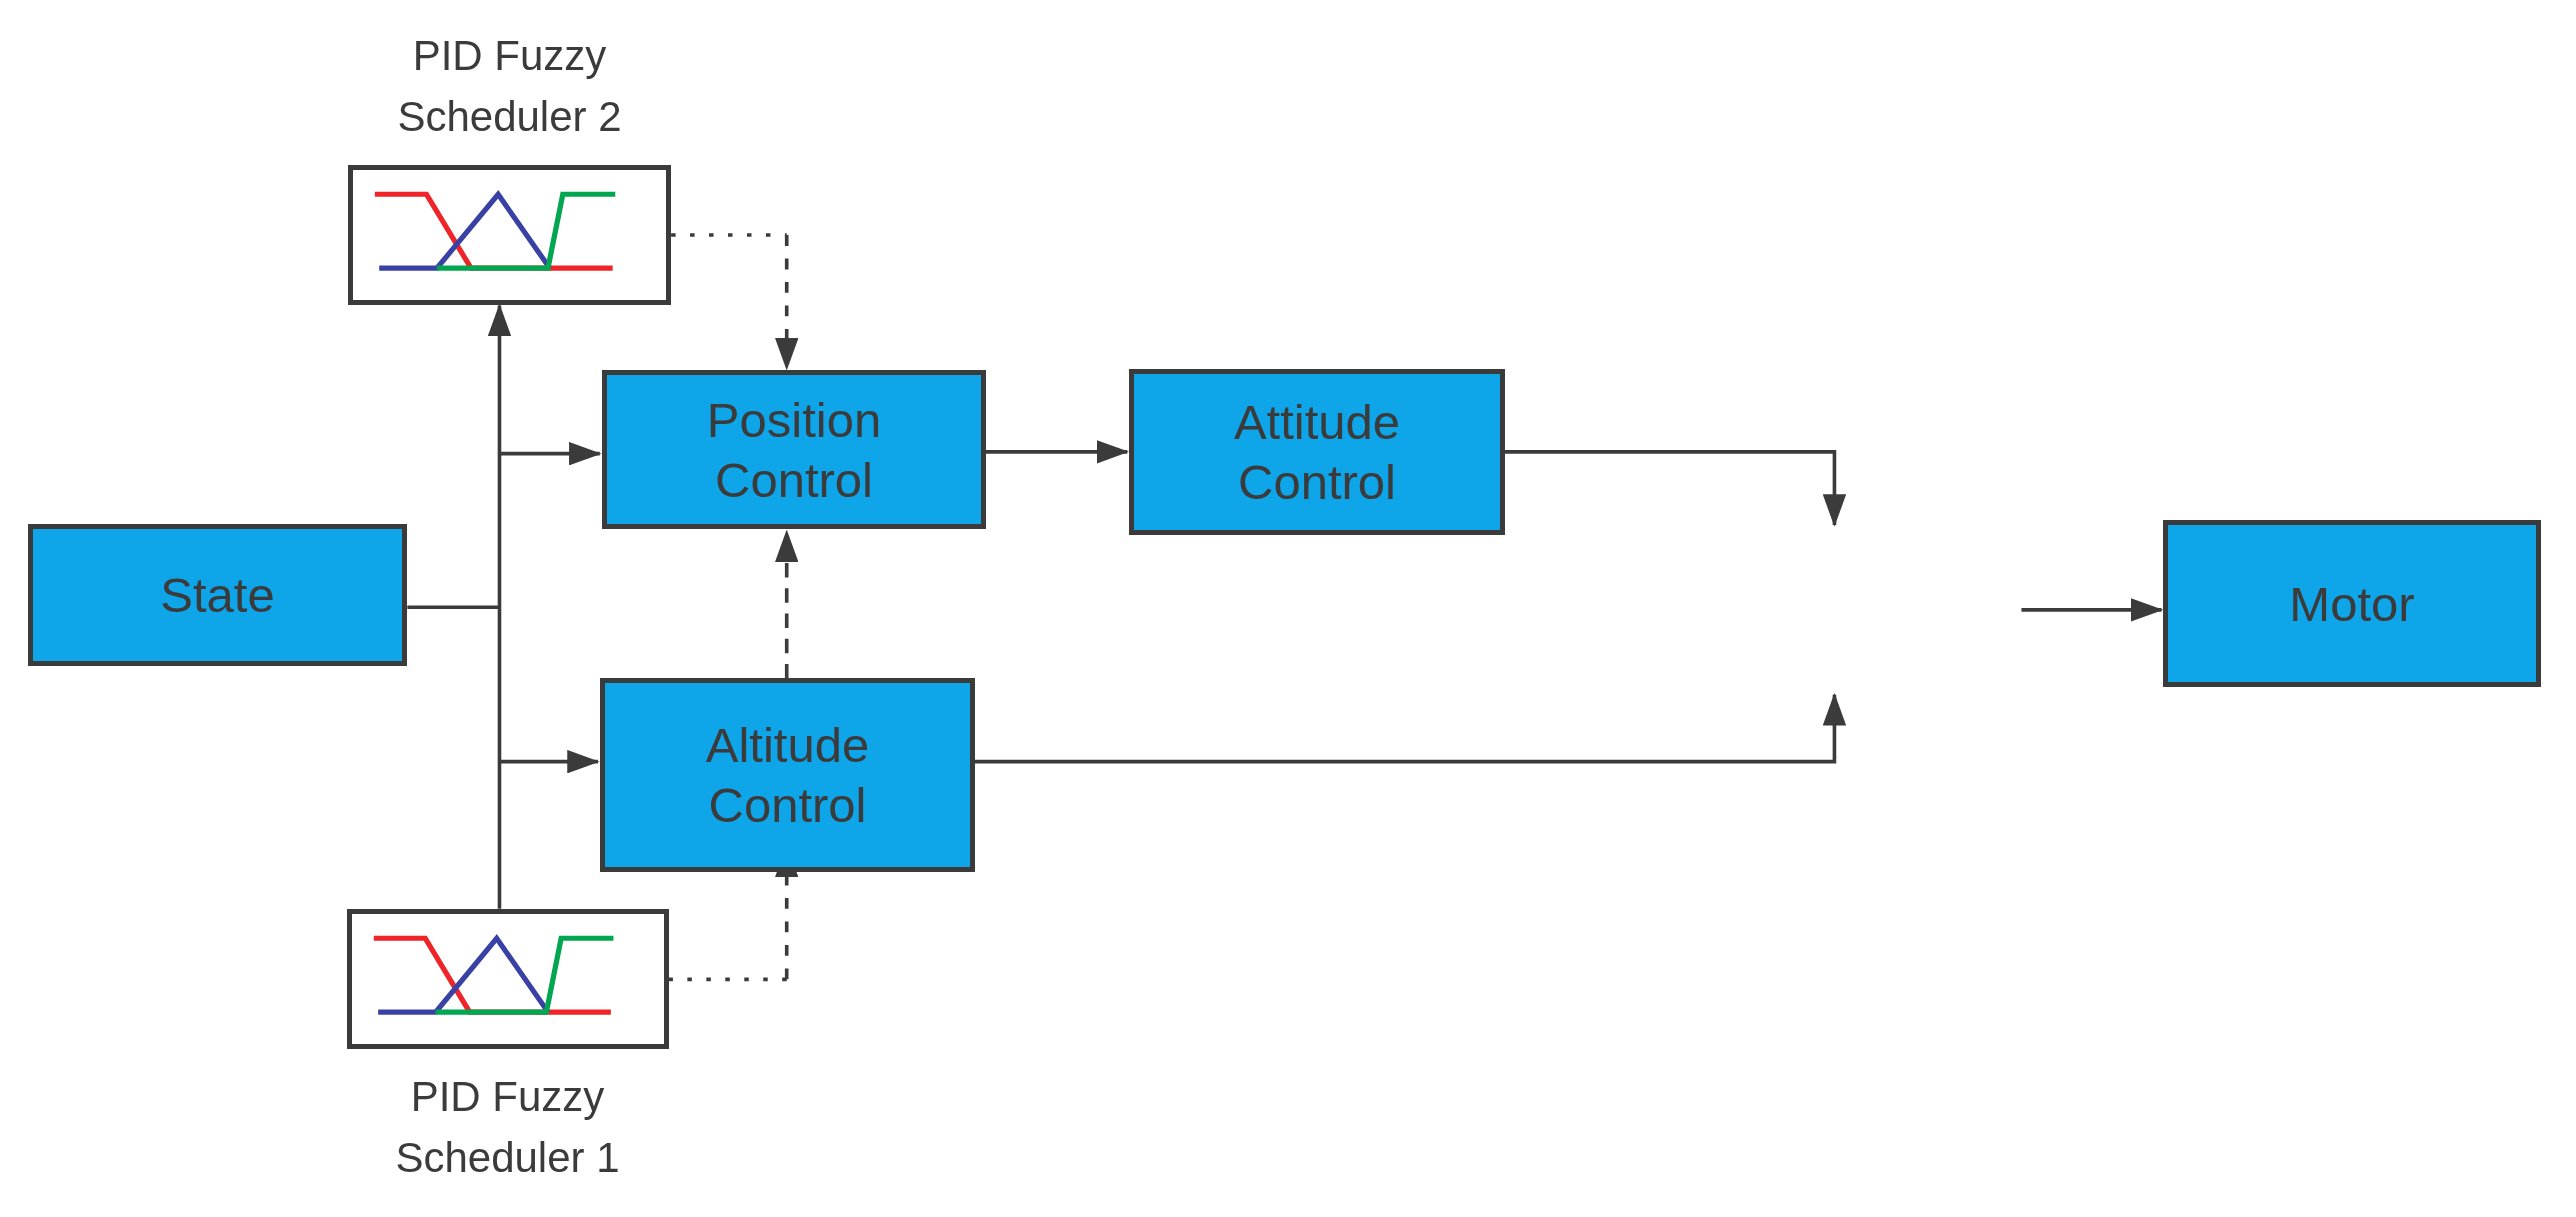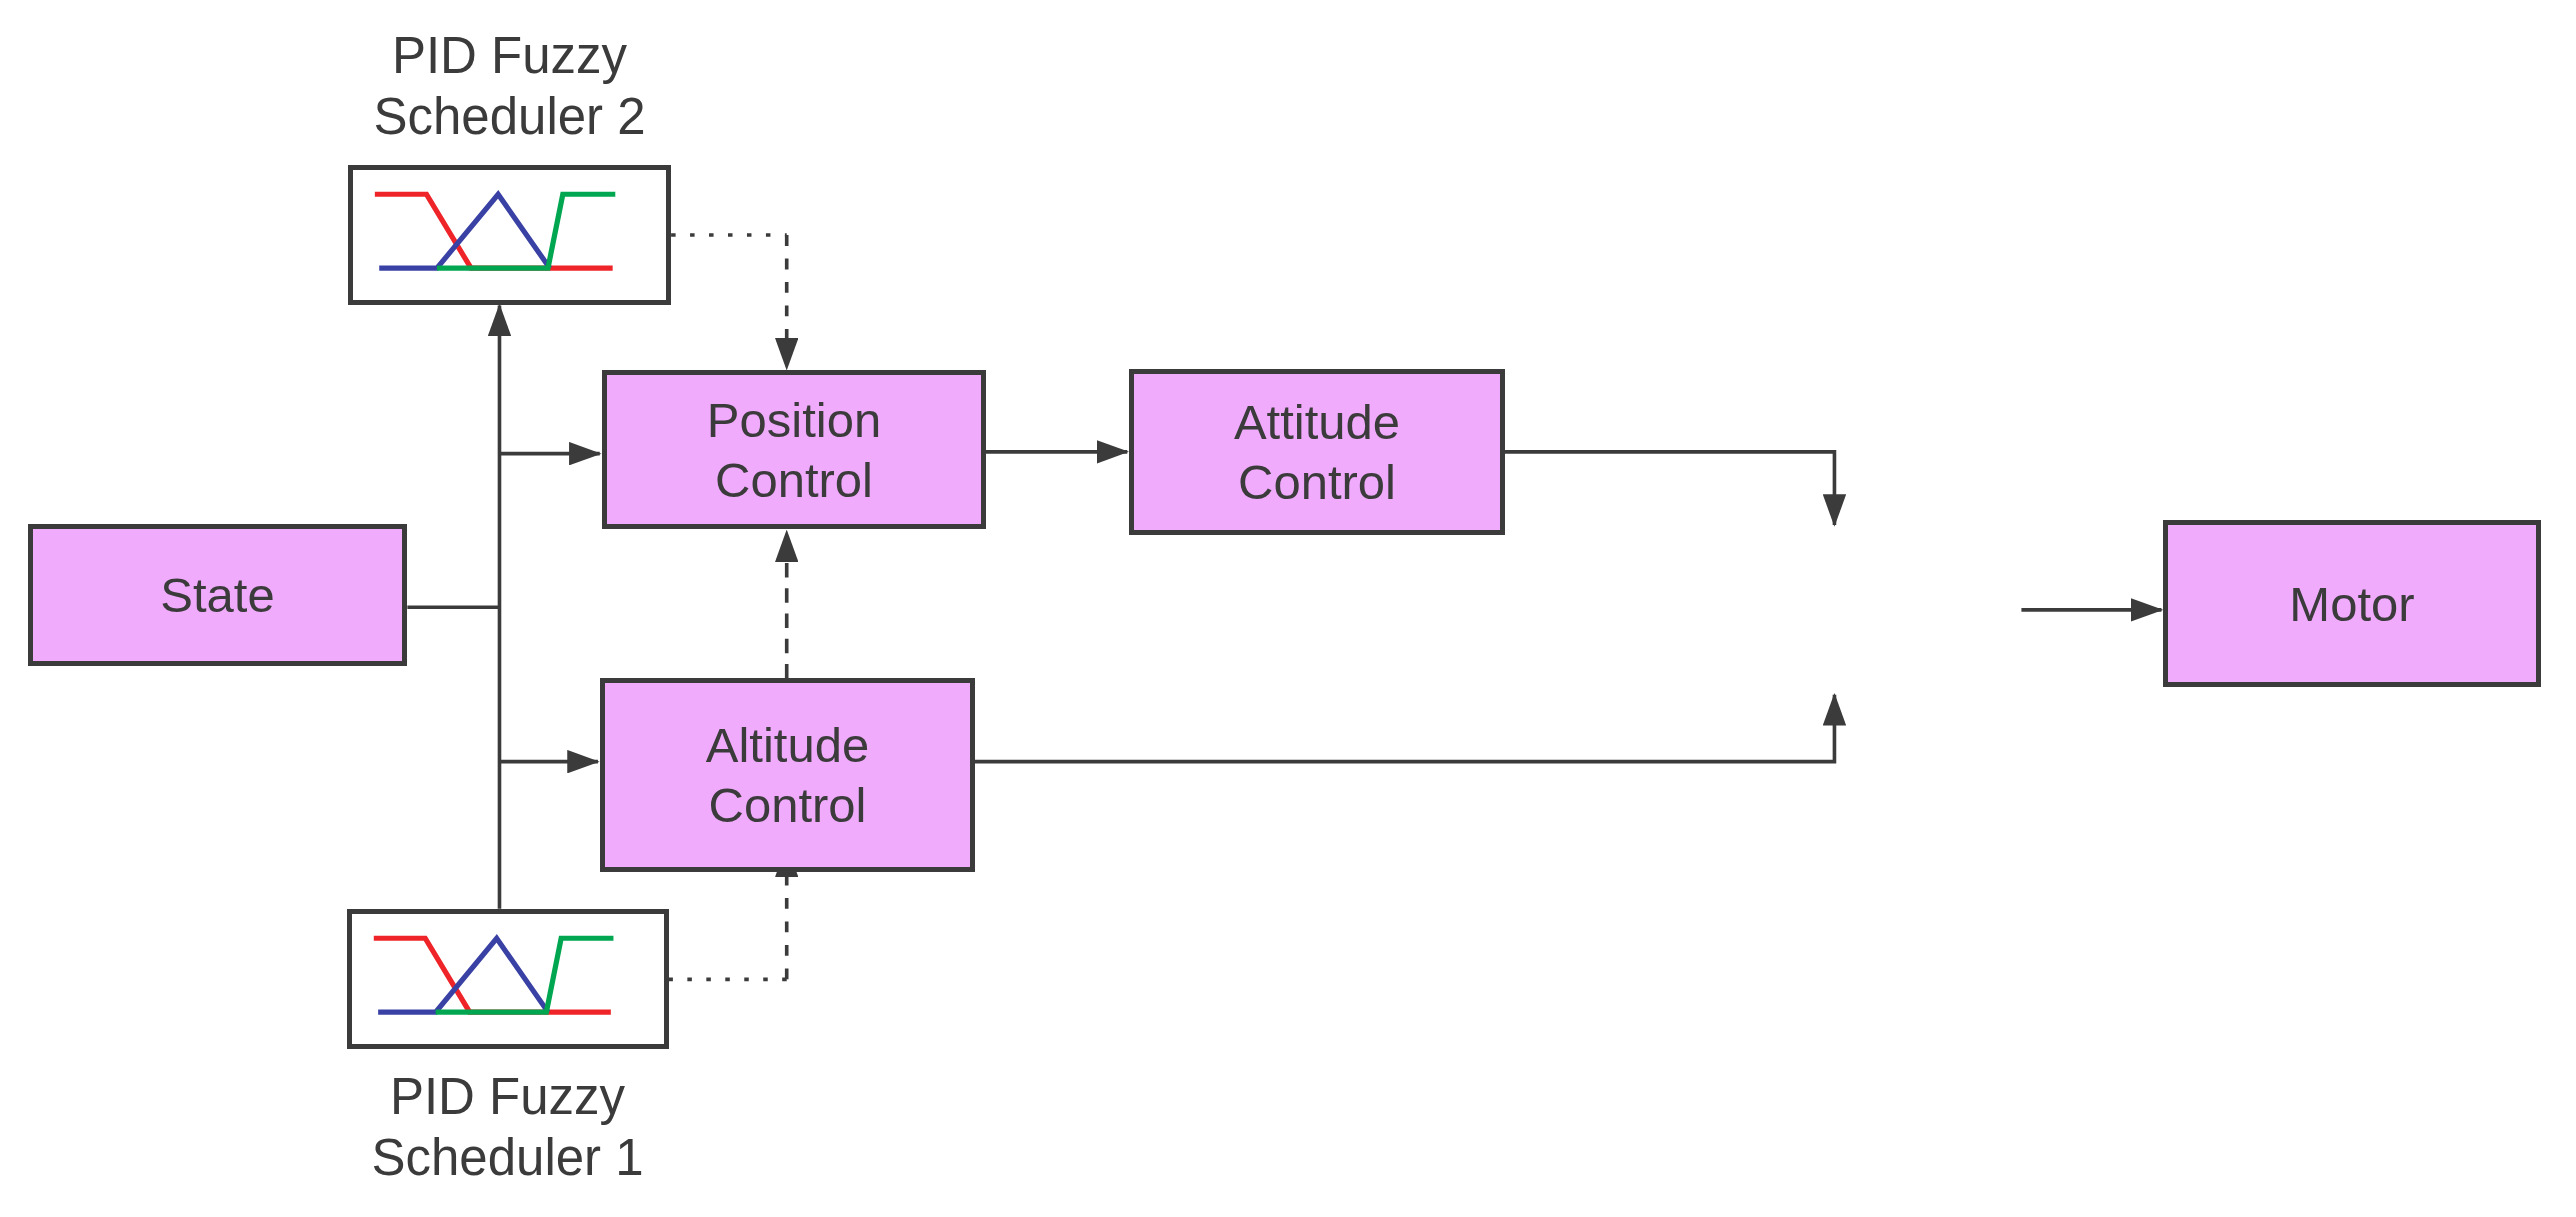--- a/index.html
+++ b/index.html
@@ -14,40 +14,40 @@
   #wires{position:absolute;left:0;top:0;width:2576px;height:1218px;}
   #wires path{fill:none;stroke:var(--c-line,#3b3b3b);stroke-width:4;}
   #wires path.dotted{stroke-dasharray:5 16;}
   #wires path.dashshort{stroke-dasharray:12 14;}
   #wires path.dashed{stroke-dasharray:16 12;}
   #wires marker path{fill:var(--c-line,#3b3b3b);stroke:none;}
   .node{
     position:absolute;
     box-sizing:border-box;
     border:5.4px solid var(--c-border,#3b3b3b);
-    background:#f0abfc;
+    background:#0ea5e9;
     display:flex;flex-direction:column;
     align-items:center;justify-content:center;
     text-align:center;
     font-size:49px;line-height:60px;
     color:var(--c-text,#3b3b3b);
   }
   .plotbox{
     position:absolute;
     box-sizing:border-box;
     border:5.4px solid var(--c-border,#3b3b3b);
     background:#ffffff;
     display:flex;align-items:center;justify-content:center;
   }
   .plotbox svg{width:100%;height:100%;display:block;}
   .plotbox polyline{fill:none;stroke-width:6;stroke-linejoin:miter;}
   .freelabel{
     position:absolute;
     text-align:center;
-    font-size:51px;line-height:61px;
+    font-size:42px;line-height:61px;
     color:var(--c-text,#3b3b3b);
     white-space:nowrap;
   }
 </style>
 </head>
 <body>
 
 <div id="stage" style="--c-line: #3b3b3b; --c-text: #3b3b3b; --c-border: #3b3b3b; --c-bg: #ffffff;">
 
   <svg id="wires" viewBox="0 0 2852 1348" xmlns="http://www.w3.org/2000/svg">

